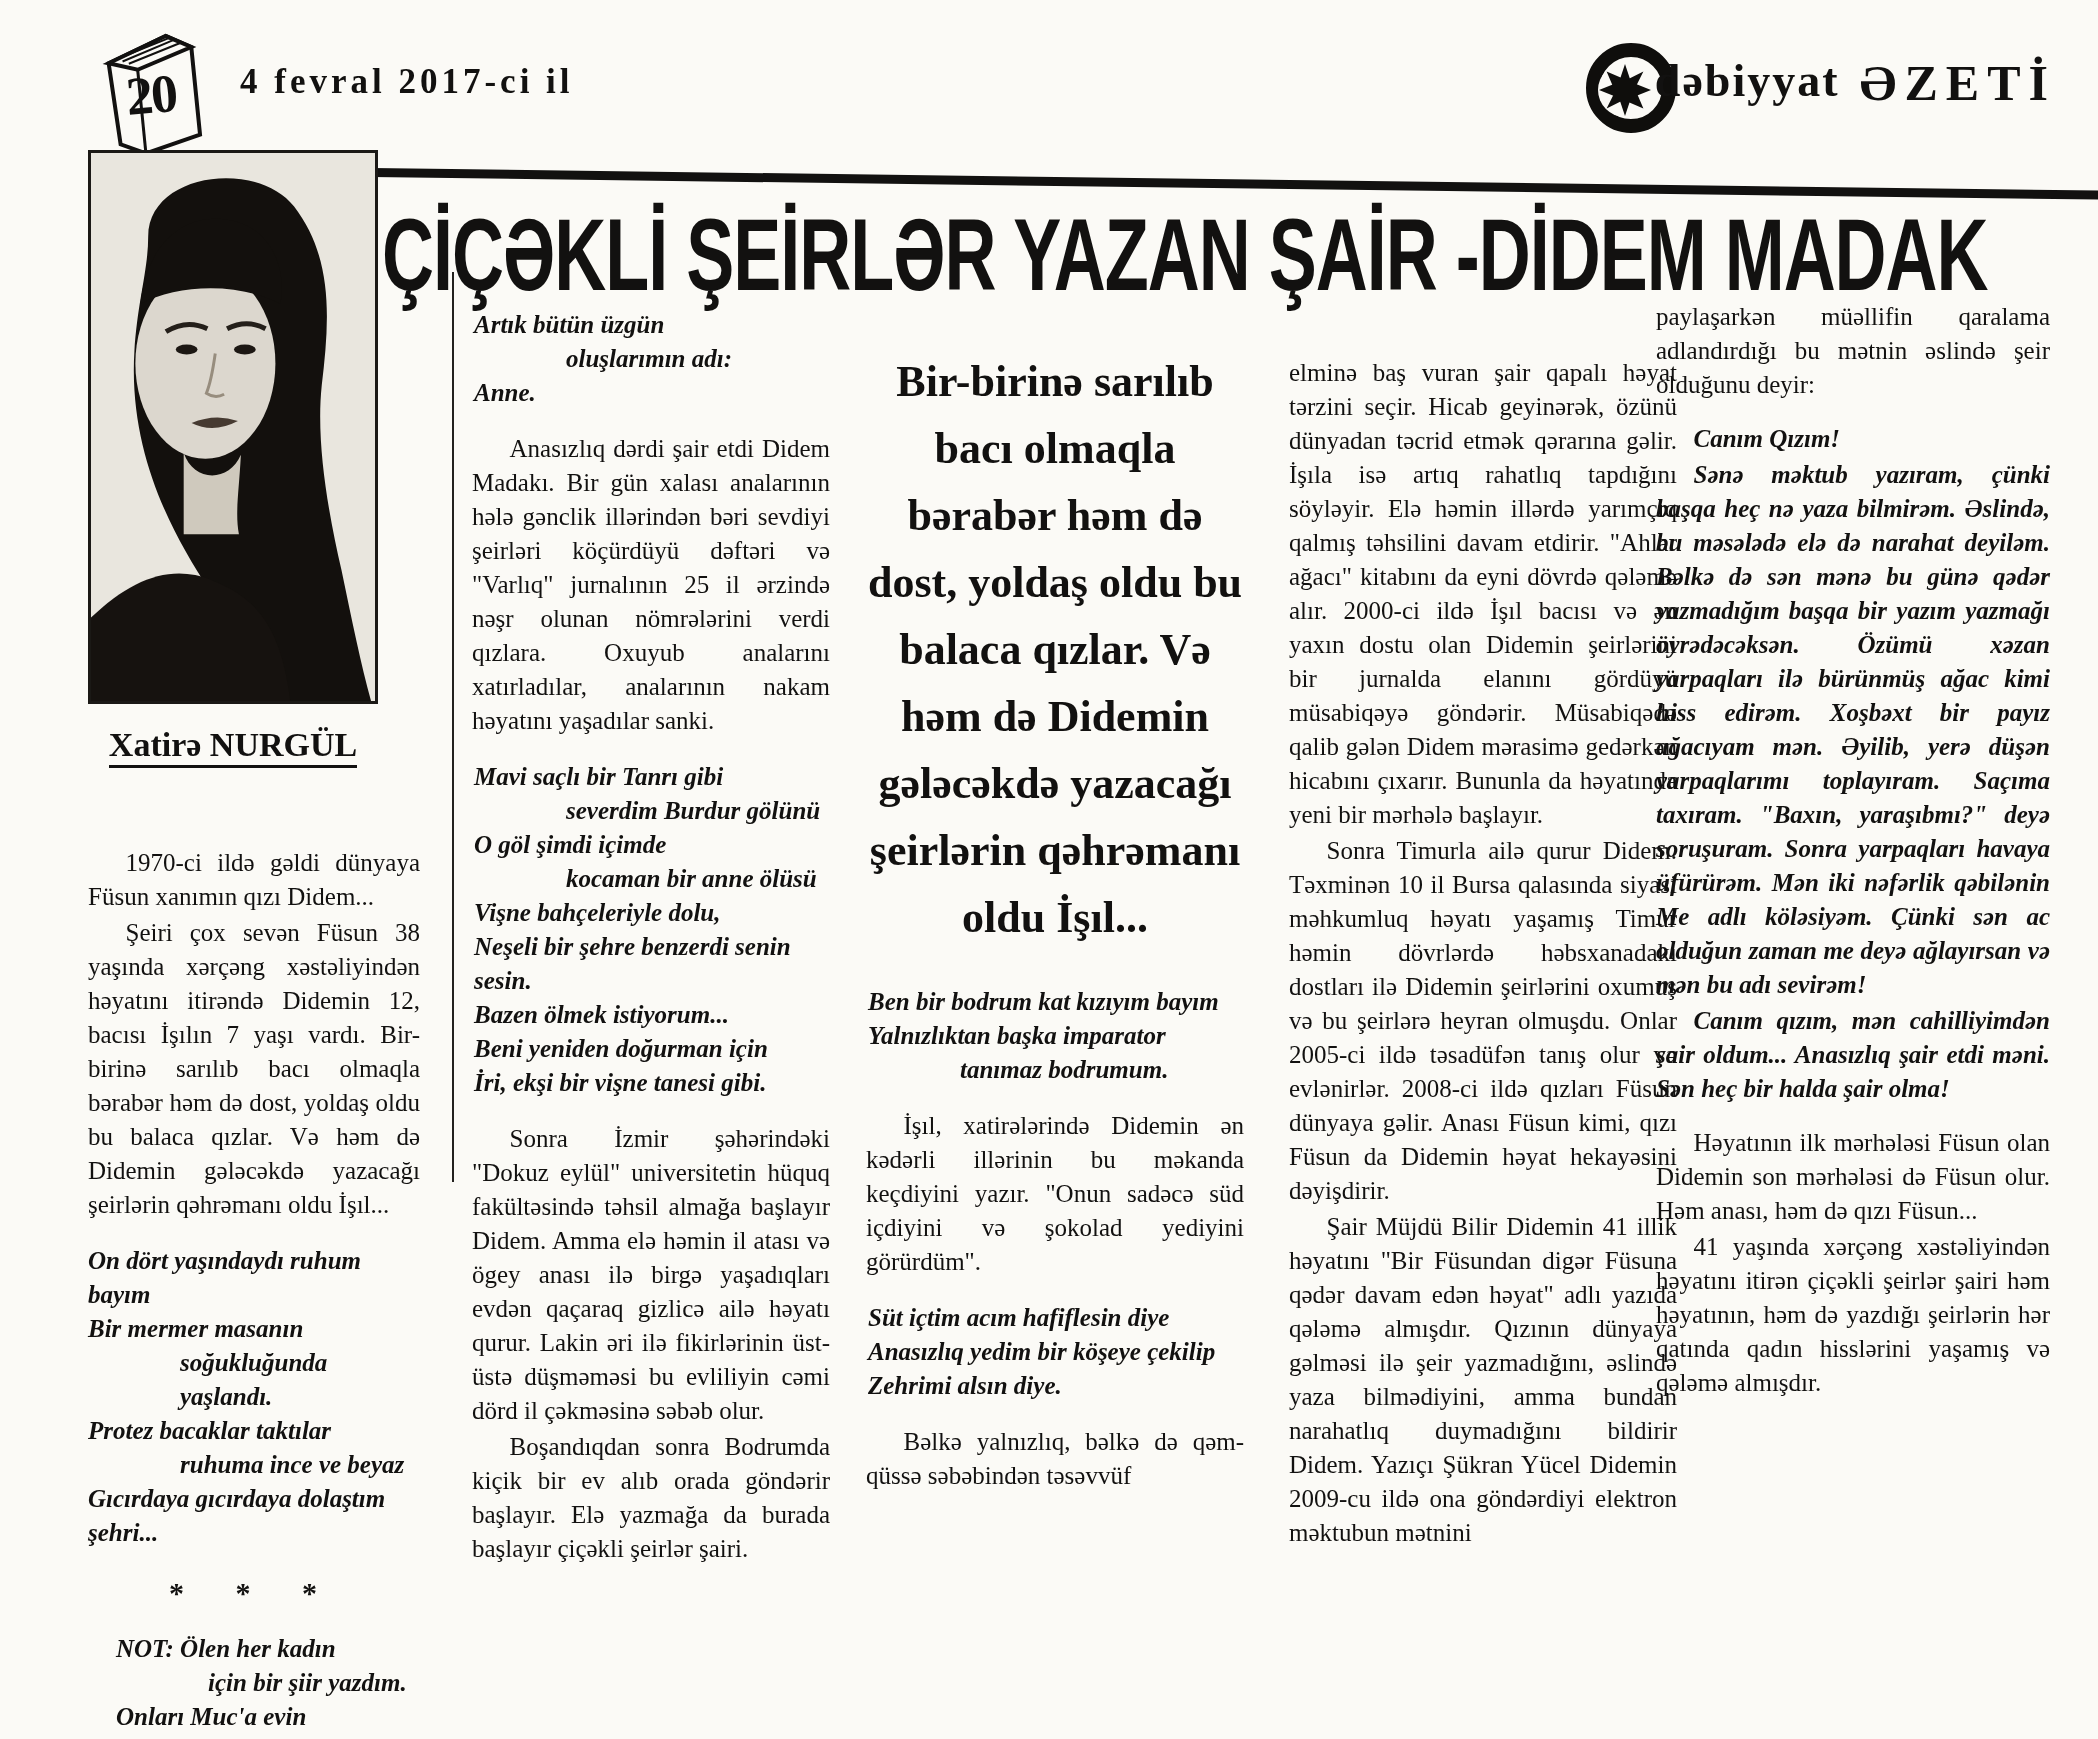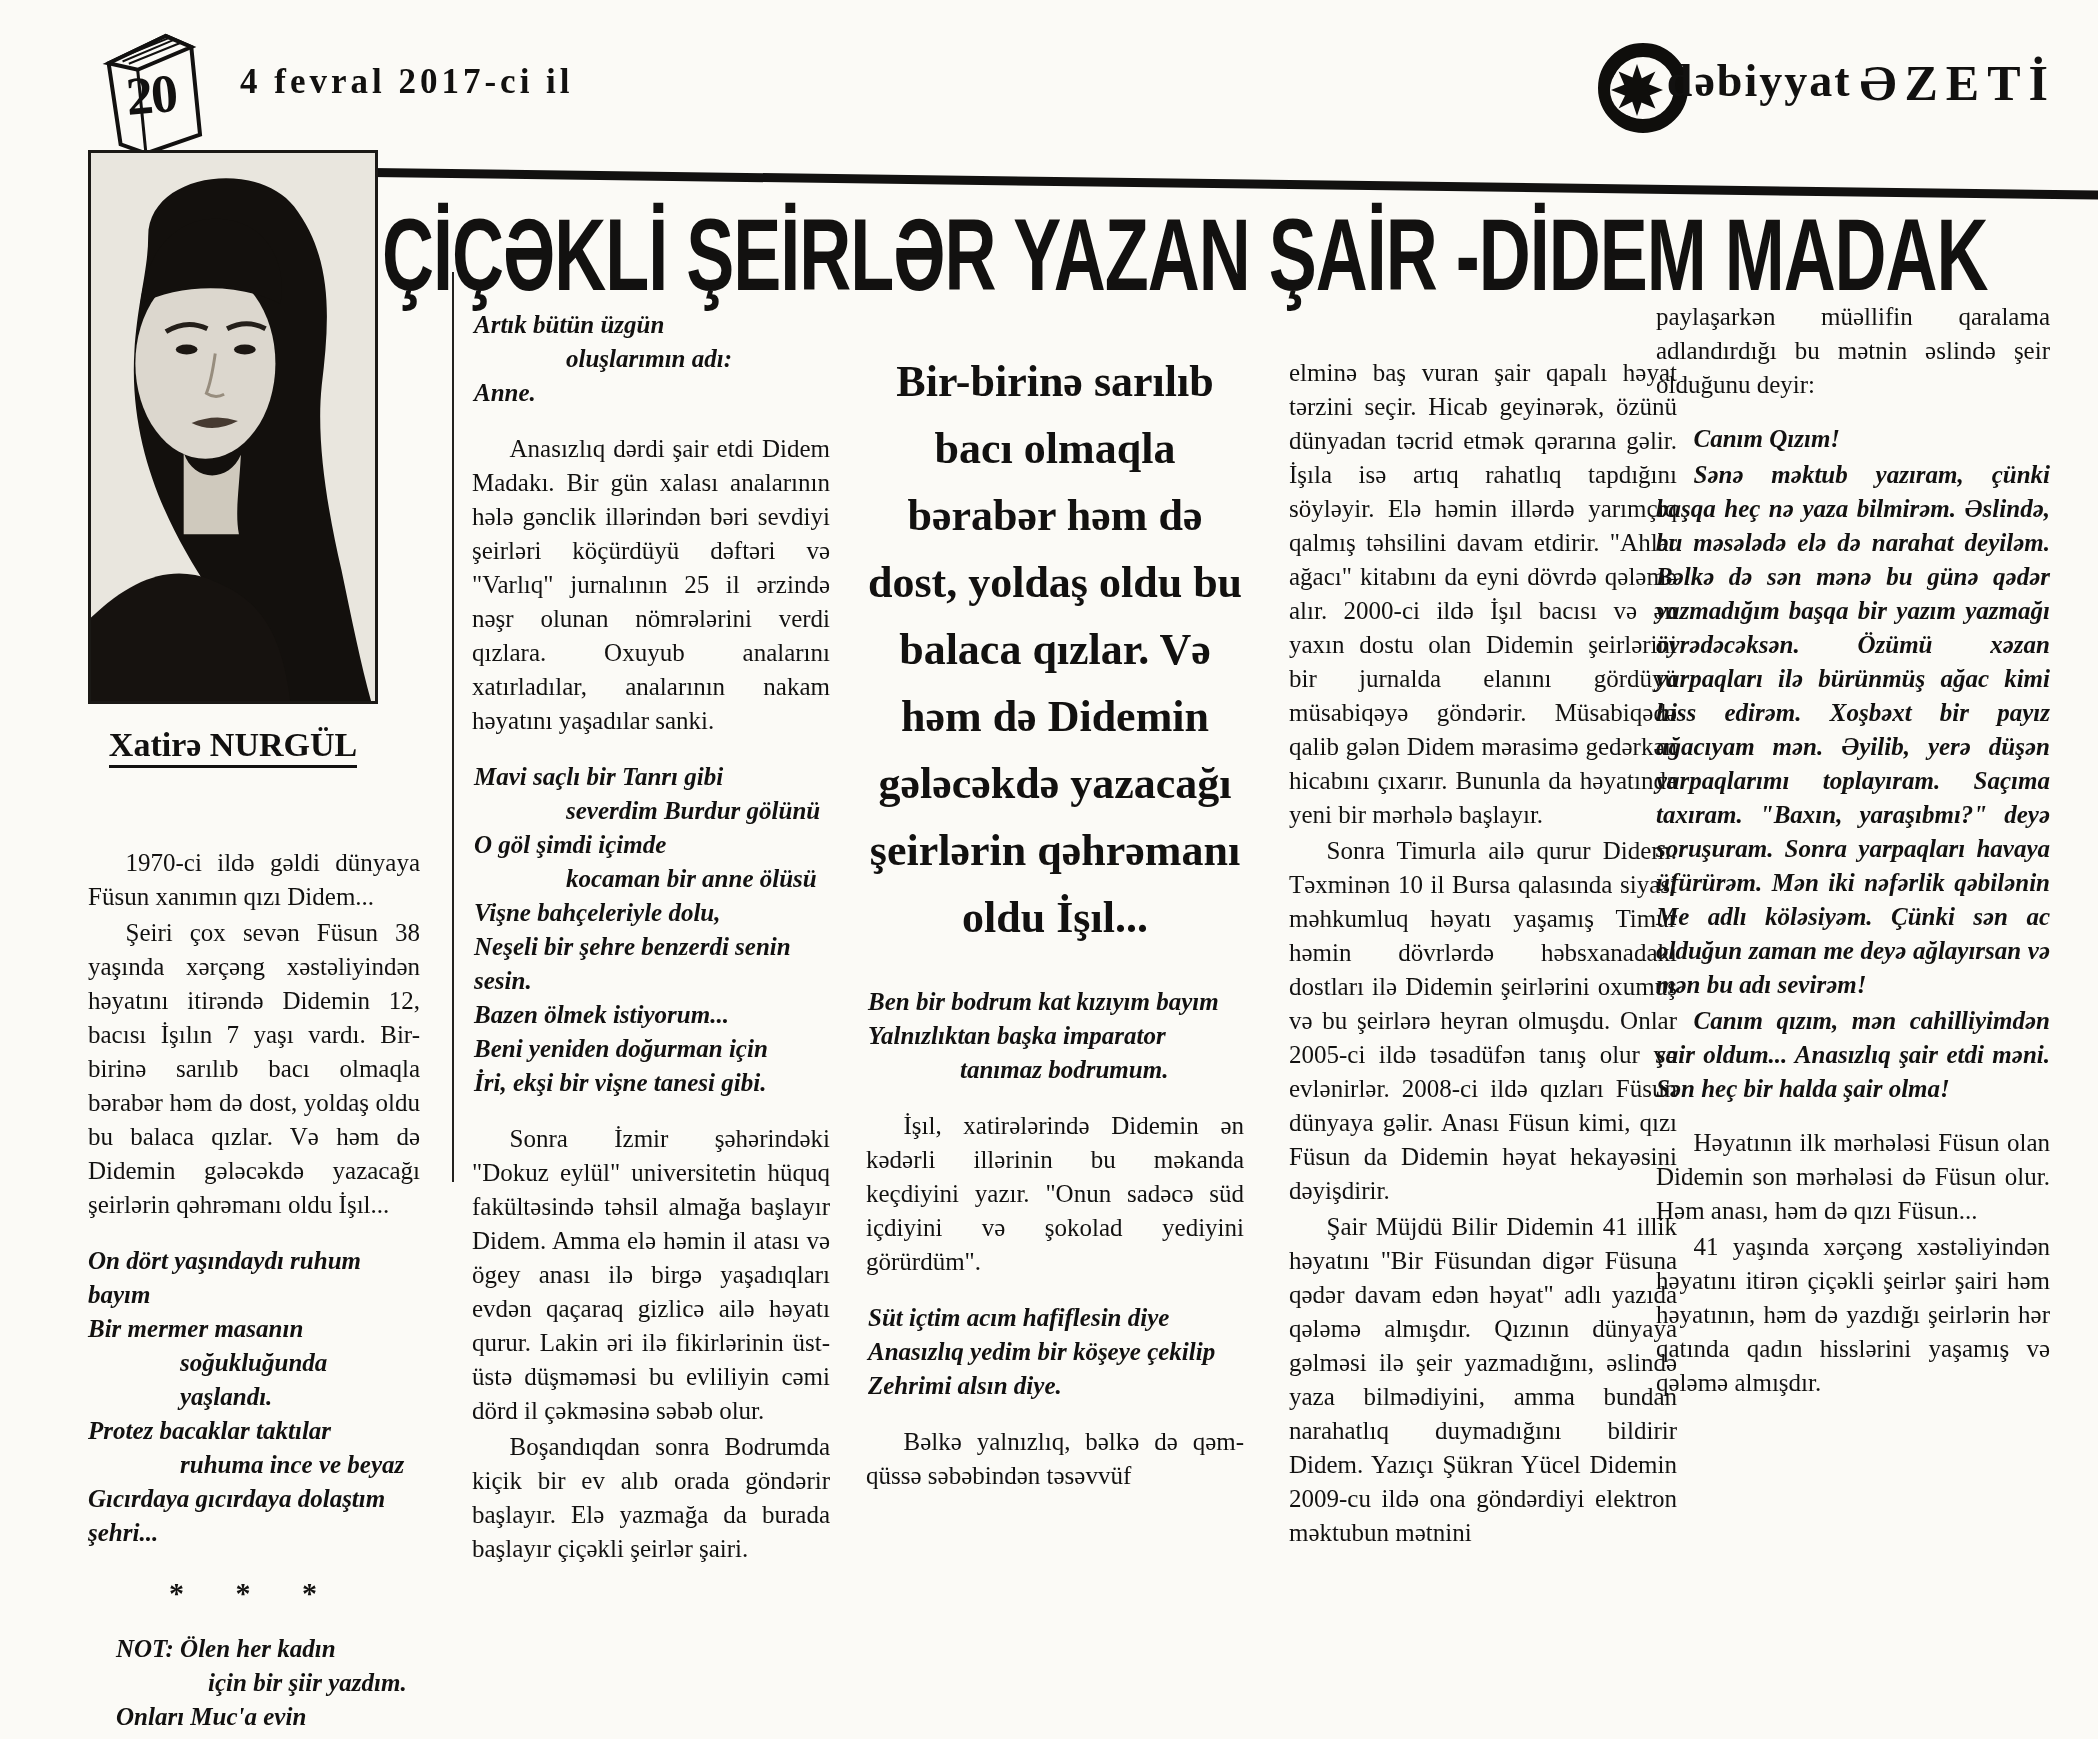--- a/index.html
+++ b/index.html
@@ -26,21 +26,21 @@
   }
   .issue-date{
     position:absolute;left:240px;top:62px;
     font-size:35px;font-weight:bold;letter-spacing:4px;
   }
   .logo{position:absolute;right:42px;top:28px;display:flex;align-items:center;}
   .logo-mark{width:100px;height:100px;margin-right:-26px;margin-top:10px;}
   .logo-mark svg{width:100%;height:100%;}
   .logo-text{display:flex;flex-direction:row;align-items:flex-start;}
   .logo-top{font-size:46px;font-weight:bold;letter-spacing:2px;line-height:44px;}
-  .logo-bottom{font-size:50px;font-weight:bold;letter-spacing:8px;line-height:48px;margin-left:8px;}
+  .logo-bottom{font-size:50px;font-weight:bold;letter-spacing:8px;line-height:48px;margin-left:20px;}
   .header-rule{
     position:absolute;left:372px;top:168px;width:1730px;height:9px;
     background:var(--ink);transform:rotate(0.75deg);transform-origin:left center;
   }
   
   .headline{
     position:absolute;left:382px;top:196px;width:1716px;
     font-family:"Liberation Sans",sans-serif;
     font-size:72px;font-weight:bold;letter-spacing:-1px;
     white-space:nowrap;

